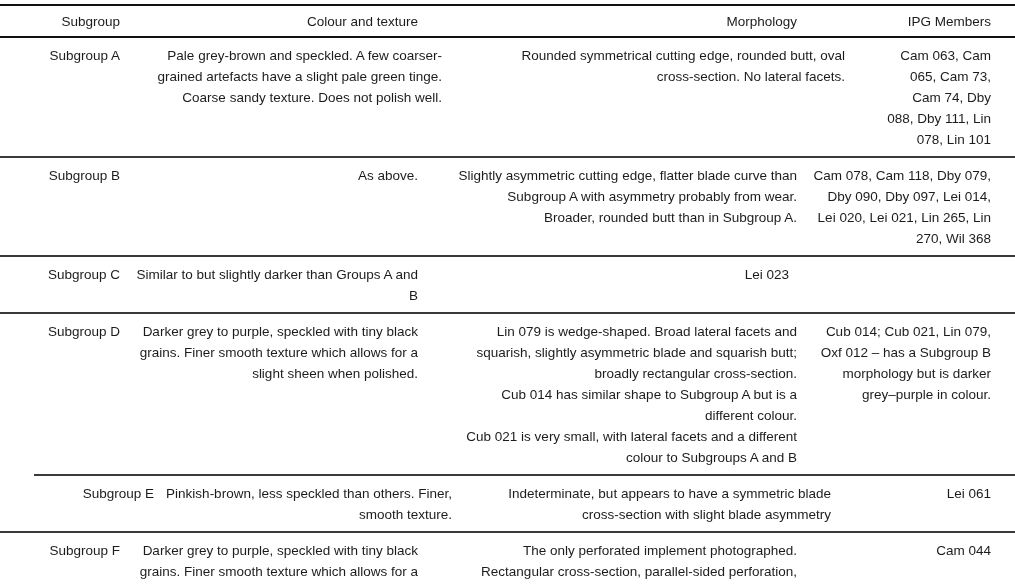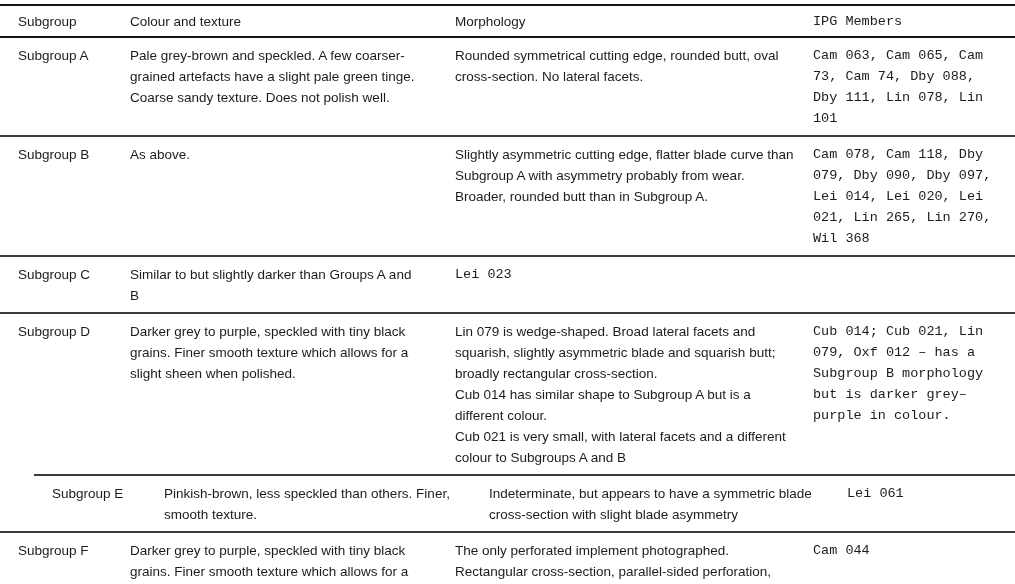--- a/index.html
+++ b/index.html
@@ -37,26 +37,27 @@
     grid-template-columns: 112px 325px 358px 1fr;
     padding: 7px 0 6px 18px;
     box-sizing: border-box;
   }
   .t-row + .t-row {
     border-top: 2px solid #3a3a3a;
   }
   .cell {
     white-space: pre-line;
     box-sizing: border-box;
+    text-align: right;
   }
   .c1 { padding-right: 10px; }
   .c2 { padding-right: 37px; }
   .c3 { padding-right: 16px; }
-  .c4 { padding-right: 16px; font-family: Liberation Mono, monospace; }
-  .row-a { min-height: 95px; }
+  .c4 { padding-right: 24px; }
+  .row-a { min-height: 95px; gap: 24px; }
   .row-b { min-height: 97px; }
   .row-c { min-height: 55px; }
   .row-d { min-height: 154px; }
   .row-e { min-height: 53px; margin-left: 34px; }
   .row-f { min-height: 89px; }
 </style>
 </head>
 <body>
 
 <div class="page">

